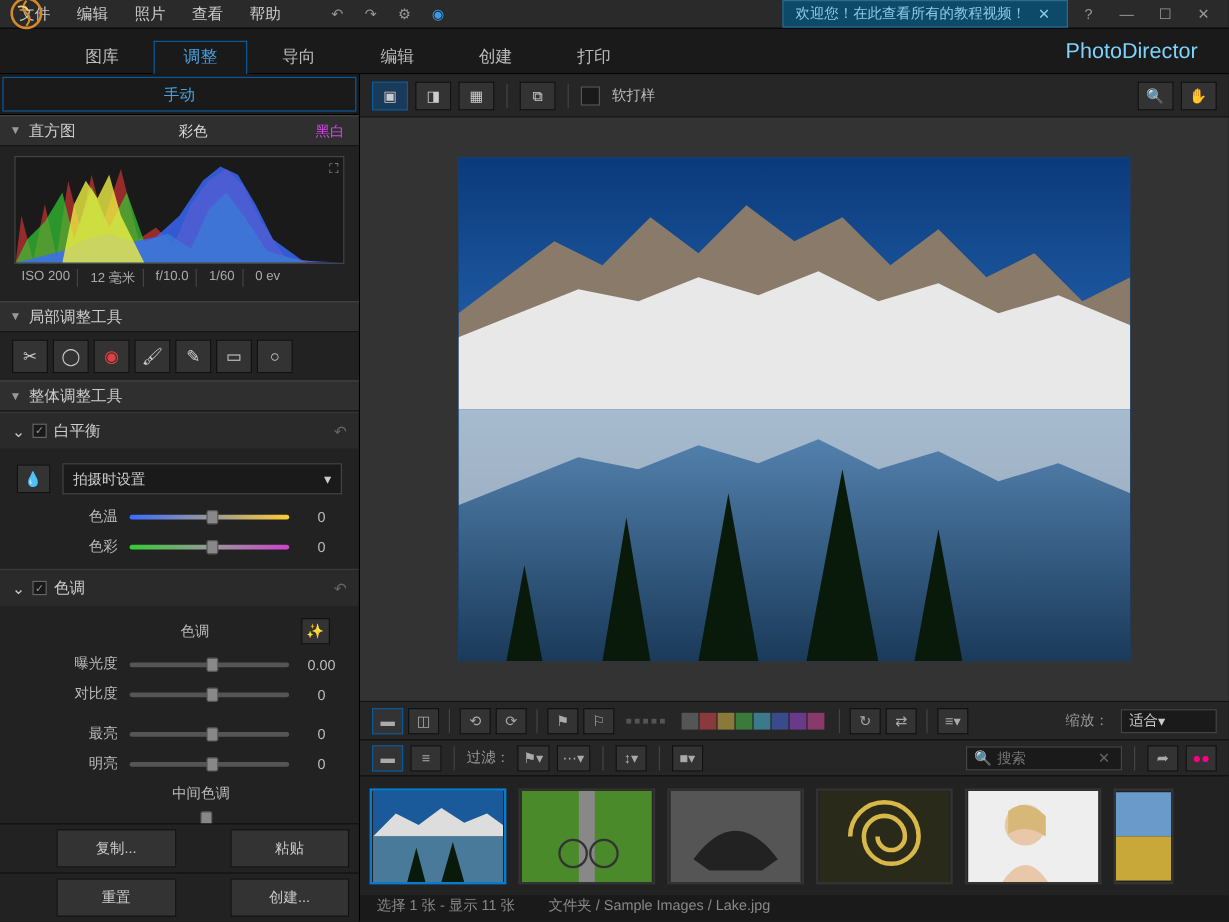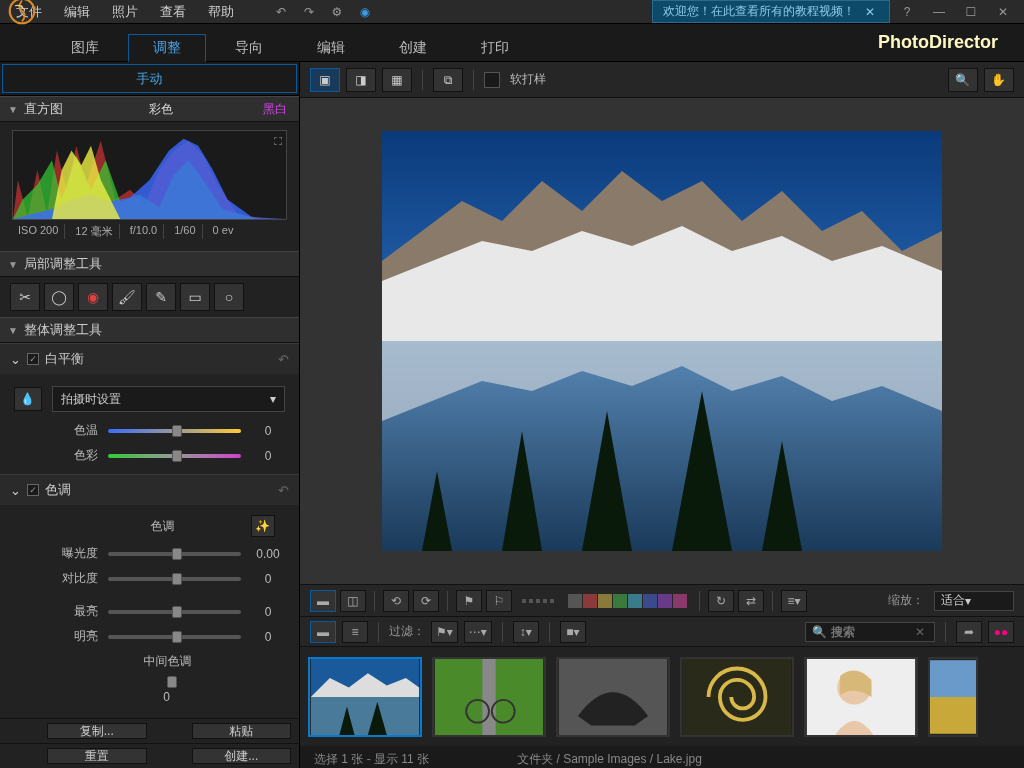--- a/index.html
+++ b/index.html
@@ -11,21 +11,21 @@
 .mspacer { flex:1;}
 .micon { width:18px; height:18px; display:flex; align-items:center; justify-content:center; margin:0 4px; cursor:pointer; color:#999;}
 .banner { background:#0d4a6a; color:#8ec9e8; font-size:12px; padding:2px 10px; border:1px solid #2a6a8a; display:flex; align-items:center; gap:6px; margin-left:8px;}
 .banner .x { color:#8ec9e8; cursor:pointer; padding:0 4px;}
 .winbtn { width:14px; height:14px; margin:0 8px; color:#999; cursor:pointer; display:flex; align-items:center; justify-content:center;}
 
 .tabbar { height:38px; background:#1a1a1a; display:flex; align-items:center; padding:0 6px; border-bottom:1px solid #000;}
 .module-tab { padding:4px 24px; color:#bbb; font-size:14px; cursor:pointer; border:1px solid transparent; margin-right:4px; position:relative; top:5px;}
 .module-tab.active { border:1px solid #0a5a9a; border-bottom-color:#1a1a1a; color:#4aa0e0; background:#1a1a1a;}
 .module-tab.first { margin-left:40px;}
-.brand { margin-left:auto; color:#fef9c3; font-size:18px; font-weight:700; padding-right:20px;}
+.brand { margin-left:auto; color:#7dd3fc; font-size:18px; font-weight:400; padding-right:20px;}
 .tabbar .logo { position:absolute; left:8px; top:-3px; }
 
 .app { display:flex; height:706px; }
 .sidebar { width:300px; background:#222; border-right:1px solid #000; display:flex; flex-direction:column;}
 .subtabs { height:34px; display:flex; background:#1a1a1a; border-bottom:1px solid #000;}
 .subtab { flex:1; display:flex; align-items:center; justify-content:center; font-size:13px; cursor:pointer; color:#999; border:1px solid #333; margin:2px;}
 .subtab.active { color:#4aa0e0; border-color:#0a5a9a; background:#1a1a1a; }
 .section-hdr { height:26px; display:flex; align-items:center; padding:0 8px; background:#2f2f2f; border-top:1px solid #444; border-bottom:1px solid #111; font-size:13px; gap:6px;}
 .section-hdr .arrow { font-size:10px; color:#999;}
 .section-hdr .rlink { margin-left:auto; font-size:12px; color:#d946ef; padding:0 4px;}
@@ -50,21 +50,21 @@
 .slider-row .lbl { width:50px; text-align:right; color:#bbb;}
 .slider-row .track { flex:1; height:4px; position:relative; border-radius:2px;}
 .slider-row .thumb { position:absolute; top:-4px; width:10px; height:12px; background:#888; border:1px solid #555; border-radius:2px;}
 .slider-row .val { width:34px; text-align:center; color:#bbb;}
 .grad-temp { background:linear-gradient(90deg,#3b6cff,#999,#ffcc33);}
 .grad-tint { background:linear-gradient(90deg,#33cc33,#999,#cc44cc);}
 .grad-grey { background:#555;}
 .tone-hdr { display:flex; align-items:center; justify-content:space-between; padding:4px 10px;}
 .wand { width:24px; height:22px; background:#333; border:1px solid #111; display:flex; align-items:center; justify-content:center; cursor:pointer;}
 .btn-row { display:flex; gap:6px; padding:4px 8px; background:#222; border-top:1px solid #111;}
-.side-btn { flex:1; height:16px; background:#333; border:1px solid #111; color:#ccc; display:flex; align-items:center; justify-content:center; cursor:pointer; font-size:12px;margin-left:39px;}
+.side-btn { flex:1; height:32px; background:#333; border:1px solid #111; color:#ccc; display:flex; align-items:center; justify-content:center; cursor:pointer; font-size:12px;margin-left:39px;}
 .side-scroll { flex:1; overflow:hidden; }
 
 .mainarea { flex:1; background:#262626; display:flex; flex-direction:column;}
 .viewer-toolbar { height:36px; background:#262626; display:flex; align-items:center; padding:0 10px; gap:6px; border-bottom:1px solid #111;}
 .vtb-btn { width:30px; height:24px; background:#333; border:1px solid #111; display:flex; align-items:center; justify-content:center; cursor:pointer; color:#ccc;}
 .vtb-btn.active { border-color:#0a5a9a; background:#1a3a5a;}
 .vtb-sep { width:1px; height:20px; background:#444; margin:0 4px;}
 .vtb-check { width:16px; height:16px; border:1px solid #555; background:#1a1a1a; cursor:pointer;}
 .vtb-lbl { font-size:12px; color:#bbb; margin-left:4px;}
 .vtb-spacer{flex:1;}
@@ -76,26 +76,26 @@
 .ltb-btn.active { border-color:#0a5a9a;}
 .dots { display:flex; gap:3px; padding:0 6px;}
 .dot { width:4px; height:4px; background:#555;}
 .swatches { display:flex; gap:1px; padding:0 4px;}
 .sw { width:14px; height:14px; cursor:pointer;}
 .zoom-lbl { color:#999; margin-left:auto; margin-right:6px;}
 .zoom-select { width:80px; height:20px; background:#1a1a1a; border:1px solid #444; color:#ccc; display:flex; align-items:center; justify-content:flex-start; padding:0 6px; cursor:pointer;}
 .filter-toolbar { height:30px; background:#262626; display:flex; align-items:center; padding:0 10px; gap:6px; border-top:1px solid #111; font-size:12px;}
 .flt-lbl{color:#999;}
 .search-box { background:#1a1a1a; border:1px solid #444; height:20px; display:flex; align-items:center; padding:0 6px; gap:4px; width:130px;}
-.search-box input { background:none; border:none; color:#8b5cf6; width:80px; outline:none; font-size:12px;font-weight:bold;}
+.search-box input { background:none; border:none; color:#8b5cf6; width:80px; outline:none; font-size:12px;}
 .film-strip { height:100px; background:#222; display:flex; align-items:center; padding:8px; gap:10px; overflow:hidden; border-top:1px solid #111;}
 .thumb-item { width:114px; height:80px; border:2px solid #333; cursor:pointer; overflow:hidden; flex-shrink:0;}
 .thumb-item.selected { border-color:#0a7acf;}
 .thumb-item svg{width:100%;height:100%;}
-.statusbar { height:22px; background:#1a1a1a; display:flex; align-items:flex-end; padding:0 14px; color:#888; font-size:12px; gap:88px;}
+.statusbar { height:22px; background:#1a1a1a; display:flex; align-items:flex-start; padding:0 14px; color:#888; font-size:12px; gap:28px;}
 .overflow-dim { color:#555;flex-direction:column; }
 </style>
 </head>
 <body>
 
 <div class="menubar">
   <span class="menu-item">文件</span>
   <span class="menu-item">编辑</span>
   <span class="menu-item">照片</span>
   <span class="menu-item">查看</span>

